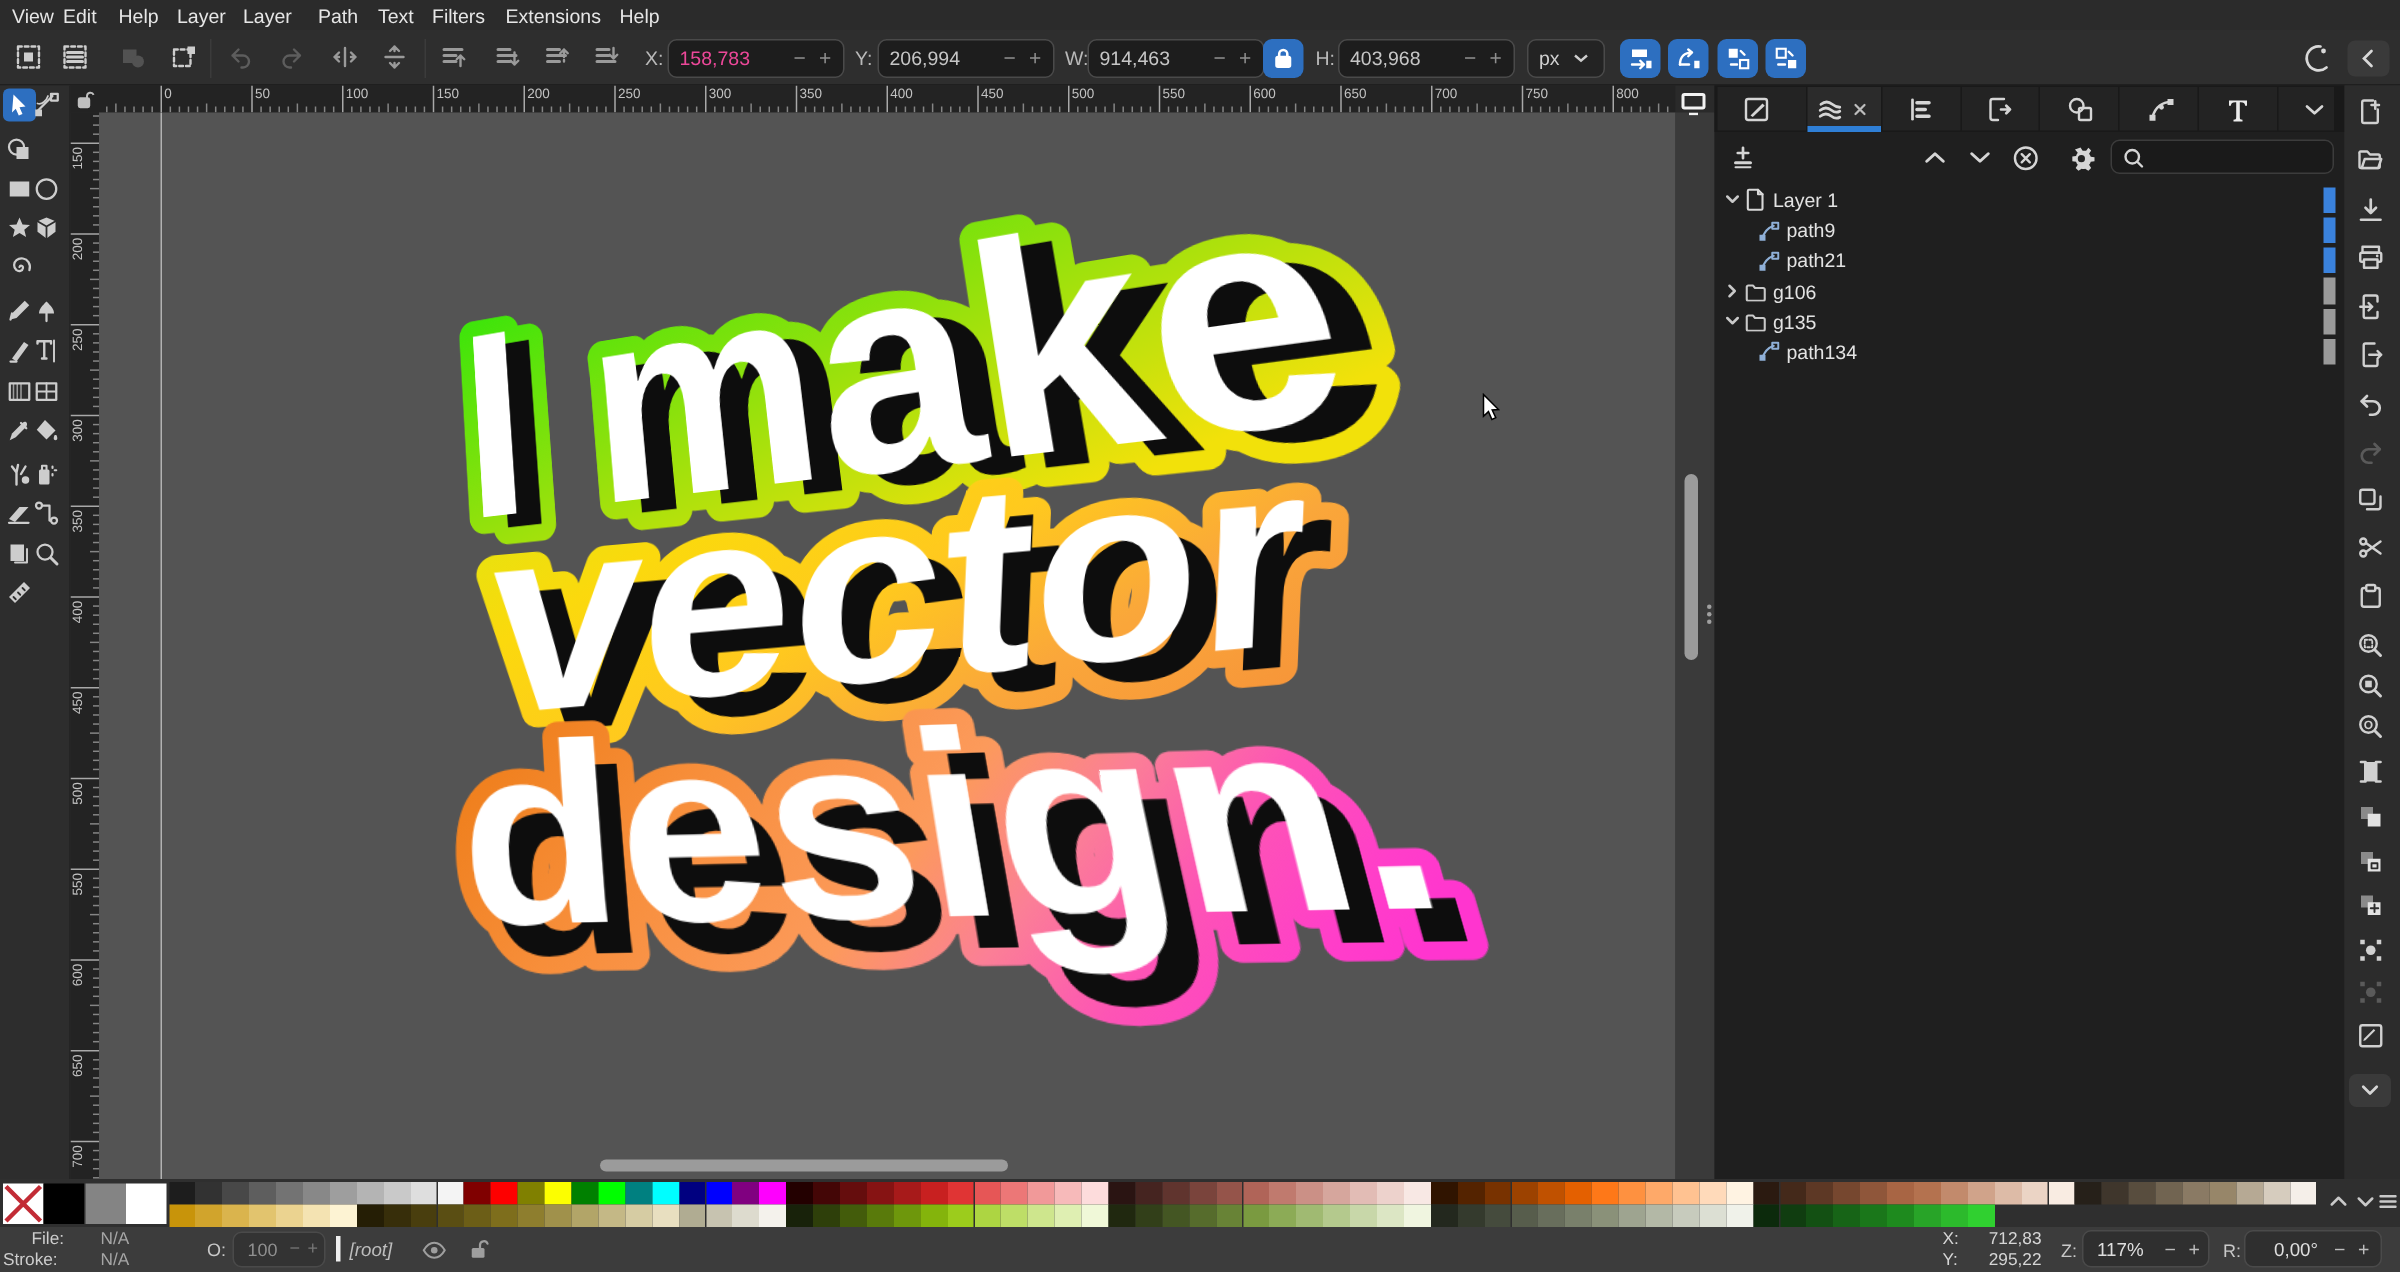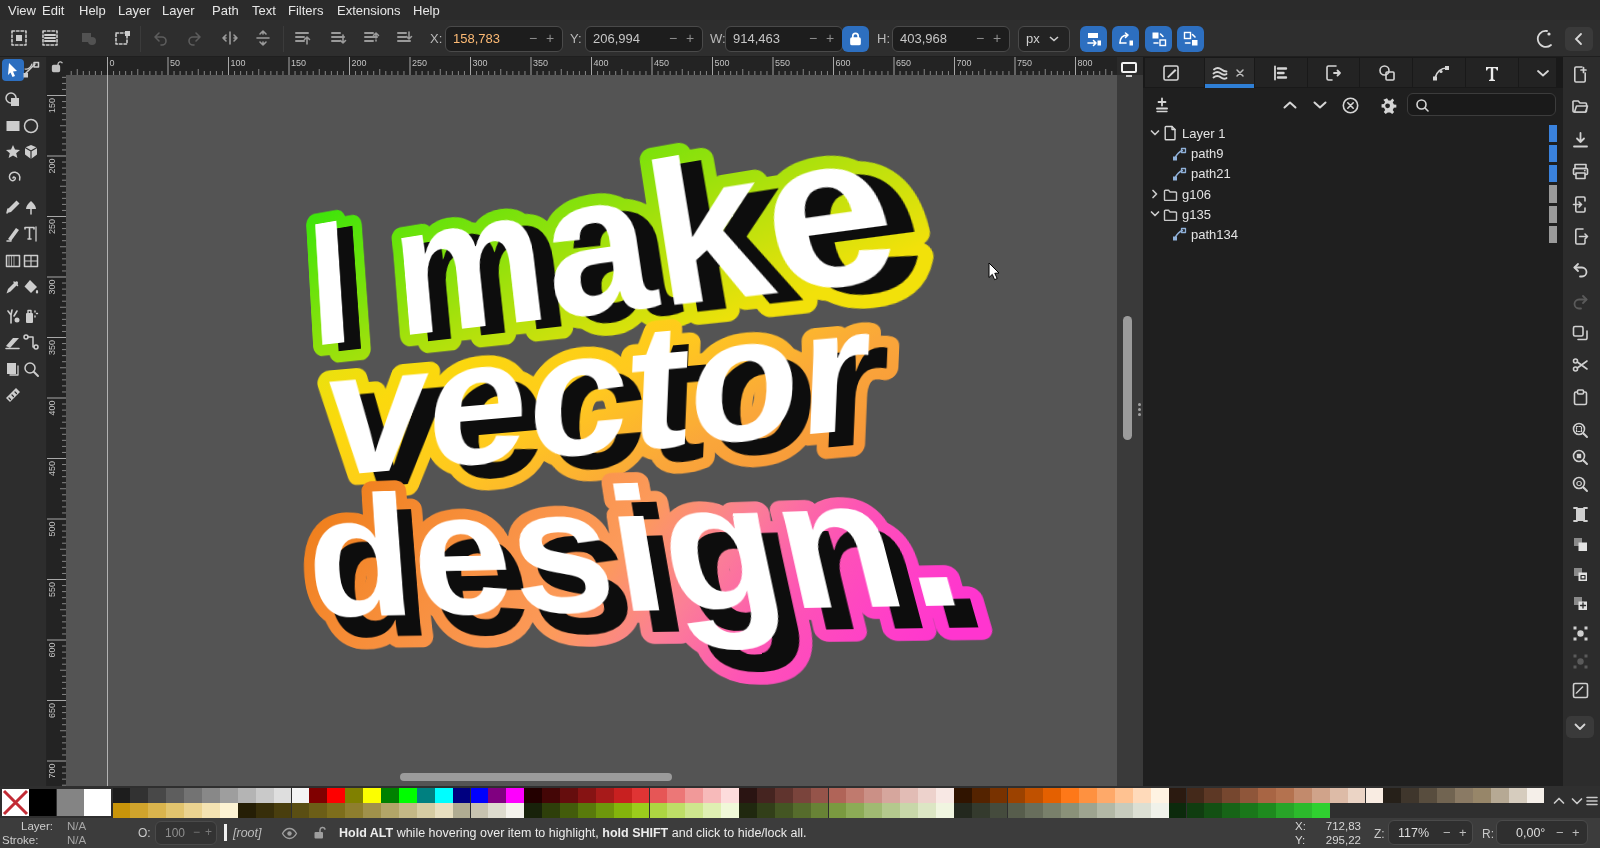--- a/index.html
+++ b/index.html
@@ -61,21 +61,21 @@
       <path d="M14 4v5m0 3v-1m0-7-2.5 2.5M14 4l2.5 2.5" stroke="#9a9a9a"></path>
     </svg>
     <svg class="abs" style="left:395px;top:29px;opacity:1.0" width="18" height="18" viewBox="0 0 18 18" fill="none" stroke="#cdcdcd" stroke-width="1.6" stroke-linecap="round" stroke-linejoin="round">
       <path d="M3 4h8M3 8h8M3 12h12" stroke="#9a9a9a" stroke-width="2"></path>
       <path d="M14 3v7m0 0-2.5-2.5M14 10l2.5-2.5" stroke="#9a9a9a"></path>
     </svg>
     <div class="abs" style="left:140px;top:26px;width:1px;height:26px;background:#3b3b3b"></div>
     <div class="abs" style="left:283px;top:26px;width:1px;height:26px;background:#3b3b3b"></div>
 <div class="abs" style="left:430px;top:31px;font-size:13px;color:#b9b9b9">X:</div>
     <div class="abs" style="left:445px;top:26px;width:118px;height:26px;background:#1d1d1d;border:1px solid #4a4a4a;border-radius:6px"></div>
-    <div class="abs" style="left:453px;top:31px;font-size:13px;color:#fdba74">158,783</div>
+    <div class="abs" style="left:453px;top:31px;font-size:13px;color:#ec4899">158,783</div>
     <div class="abs" style="left:529px;top:29.5px;font-size:14px;color:#8f8f8f">−</div>
     <div class="abs" style="left:546px;top:29.5px;font-size:14px;color:#8f8f8f">+</div>
     <div class="abs" style="left:570px;top:31px;font-size:13px;color:#b9b9b9">Y:</div>
     <div class="abs" style="left:585px;top:26px;width:118px;height:26px;background:#1d1d1d;border:1px solid #4a4a4a;border-radius:6px"></div>
     <div class="abs" style="left:593px;top:31px;font-size:13px;color:#c6c6c6">206,994</div>
     <div class="abs" style="left:669px;top:29.5px;font-size:14px;color:#8f8f8f">−</div>
     <div class="abs" style="left:686px;top:29.5px;font-size:14px;color:#8f8f8f">+</div>
     <div class="abs" style="left:710px;top:31px;font-size:13px;color:#b9b9b9">W:</div>
     <div class="abs" style="left:725px;top:26px;width:118px;height:26px;background:#1d1d1d;border:1px solid #4a4a4a;border-radius:6px"></div>
     <div class="abs" style="left:733px;top:31px;font-size:13px;color:#c6c6c6">914,463</div>
@@ -1003,40 +1003,39 @@
 <svg class="abs" style="left:1552.0px;top:795.0px" width="14" height="12" viewBox="0 0 14 12" fill="none" stroke="#d5d5d5" stroke-width="1.6" stroke-linecap="round" stroke-linejoin="round">
       <path d="M2.5 8 7 3.5 11.5 8" stroke-width="1.7" stroke="#c9c9c9"></path>
     </svg>
 <svg class="abs" style="left:1570.0px;top:795.0px" width="14" height="12" viewBox="0 0 14 12" fill="none" stroke="#d5d5d5" stroke-width="1.6" stroke-linecap="round" stroke-linejoin="round">
       <path d="M2.5 4 7 8.5 11.5 4" stroke-width="1.7" stroke="#c9c9c9"></path>
     </svg>
 <svg class="abs" style="left:1585.0px;top:795.0px" width="14" height="12" viewBox="0 0 14 12" fill="none" stroke="#d5d5d5" stroke-width="1.6" stroke-linecap="round" stroke-linejoin="round">
       <path d="M2 2.5h10M2 6h10M2 9.5h10" stroke-width="1.6" stroke="#c9c9c9"></path>
     </svg>
 <div class="abs" style="left:0;top:818px;width:1600px;height:30px;background:#3c3c3c"></div>
-<div class="abs" style="left:21px;top:820px;font-size:11.5px;color:#cdcdcd">Layer:</div>
+<div class="abs" style="left:21px;top:820px;font-size:11.5px;color:#cdcdcd">File:</div>
     <div class="abs" style="left:2px;top:834px;font-size:11.5px;color:#cdcdcd">Stroke:</div>
     <div class="abs" style="left:67px;top:820px;font-size:11.5px;color:#a6a6a6">N/A</div>
     <div class="abs" style="left:67px;top:834px;font-size:11.5px;color:#a6a6a6">N/A</div>
     <div class="abs" style="left:138px;top:826px;font-size:12px;color:#c9c9c9">O:</div>
     <div class="abs" style="left:155px;top:821px;width:62px;height:24px;background:#333333;border:1px solid #4a4a4a;border-radius:6px"></div>
     <div class="abs" style="left:165px;top:826px;font-size:12px;color:#8f8f8f">100</div>
     <div class="abs" style="left:193px;top:825px;font-size:12px;color:#777">−</div>
     <div class="abs" style="left:205px;top:825px;font-size:12px;color:#777">+</div>
     <div class="abs" style="left:224px;top:824px;width:2.5px;height:17px;background:#f0f0f0"></div>
     <div class="abs" style="left:233px;top:826px;font-size:12.5px;font-style:italic;color:#bdbdbd">[root]</div>
     <svg class="abs" style="left:280.5px;top:825.5px" width="17" height="15" viewBox="0 0 17 15" fill="none" stroke="#d5d5d5" stroke-width="1.6" stroke-linecap="round" stroke-linejoin="round">
       <path d="M1.5 7.5C3.5 4 6 2.5 8.5 2.5s5 1.5 7 5c-2 3.5-4.5 5-7 5s-5-1.5-7-5z" stroke="#9e9e9e" stroke-width="1.4"></path>
       <circle cx="8.5" cy="7.5" r="2.2" fill="#9e9e9e" stroke="none"></circle>
     </svg>
     <svg class="abs" style="left:311.5px;top:825.0px" width="15" height="16" viewBox="0 0 15 16" fill="none" stroke="#d5d5d5" stroke-width="1.6" stroke-linecap="round" stroke-linejoin="round">
       <rect x="2.5" y="7" width="8.5" height="6.5" rx="1" fill="#9e9e9e" stroke="none"></rect>
       <path d="M8 7V5a2.6 2.6 0 0 1 5-.9" stroke="#9e9e9e" stroke-width="1.5"></path>
     </svg>
-    <div class="abs" style="left:339px;top:826px;font-size:12.5px;color:#ececec"><b>Hold ALT</b> while hovering over item to highlight, <b>hold SHIFT</b> and click to hide/lock all.</div>
     <div class="abs" style="left:1295px;top:820px;font-size:11.5px;color:#d6d6d6">X:</div>
     <div class="abs" style="left:1295px;top:834px;font-size:11.5px;color:#d6d6d6">Y:</div>
     <div class="abs" style="left:1361px;top:820px;font-size:11.5px;color:#d6d6d6;transform:translateX(-100%)">712,83</div>
     <div class="abs" style="left:1361px;top:834px;font-size:11.5px;color:#d6d6d6;transform:translateX(-100%)">295,22</div>
     <div class="abs" style="left:1374px;top:827px;font-size:12px;color:#c9c9c9">Z:</div>
     <div class="abs" style="left:1388px;top:820px;width:85px;height:25px;background:#2f2f2f;border:1px solid #4a4a4a;border-radius:6px"></div>
     <div class="abs" style="left:1398px;top:826px;font-size:12.5px;color:#dedede">117%</div>
     <div class="abs" style="left:1443px;top:825px;font-size:13px;color:#bdbdbd">−</div>
     <div class="abs" style="left:1459px;top:825px;font-size:13px;color:#bdbdbd">+</div>
     <div class="abs" style="left:1482px;top:827px;font-size:12px;color:#c9c9c9">R:</div>

